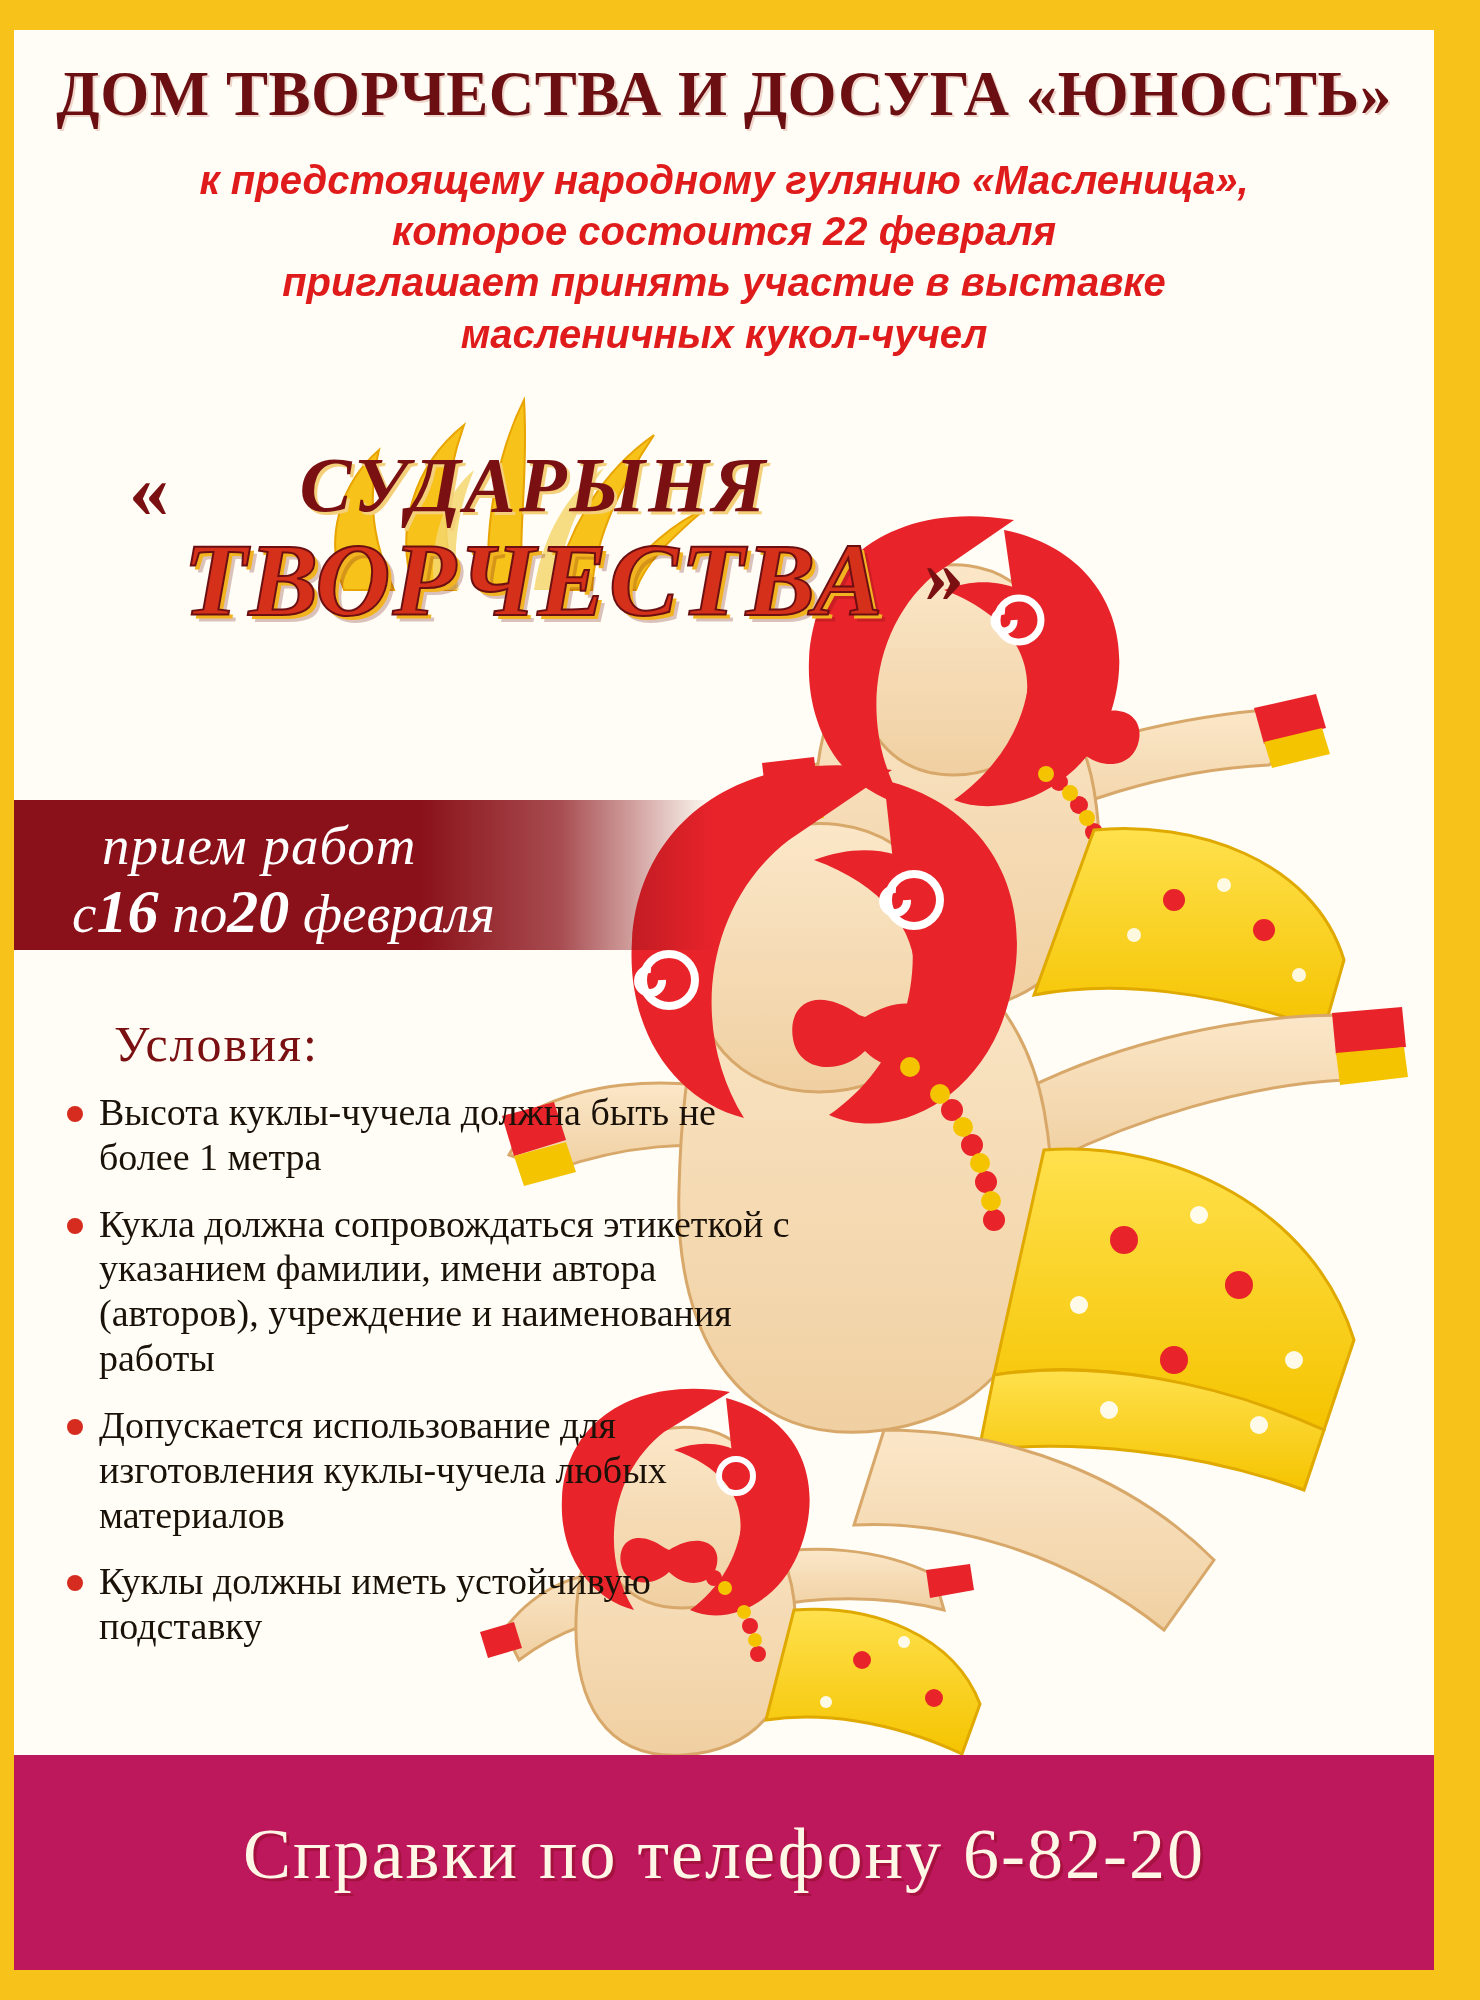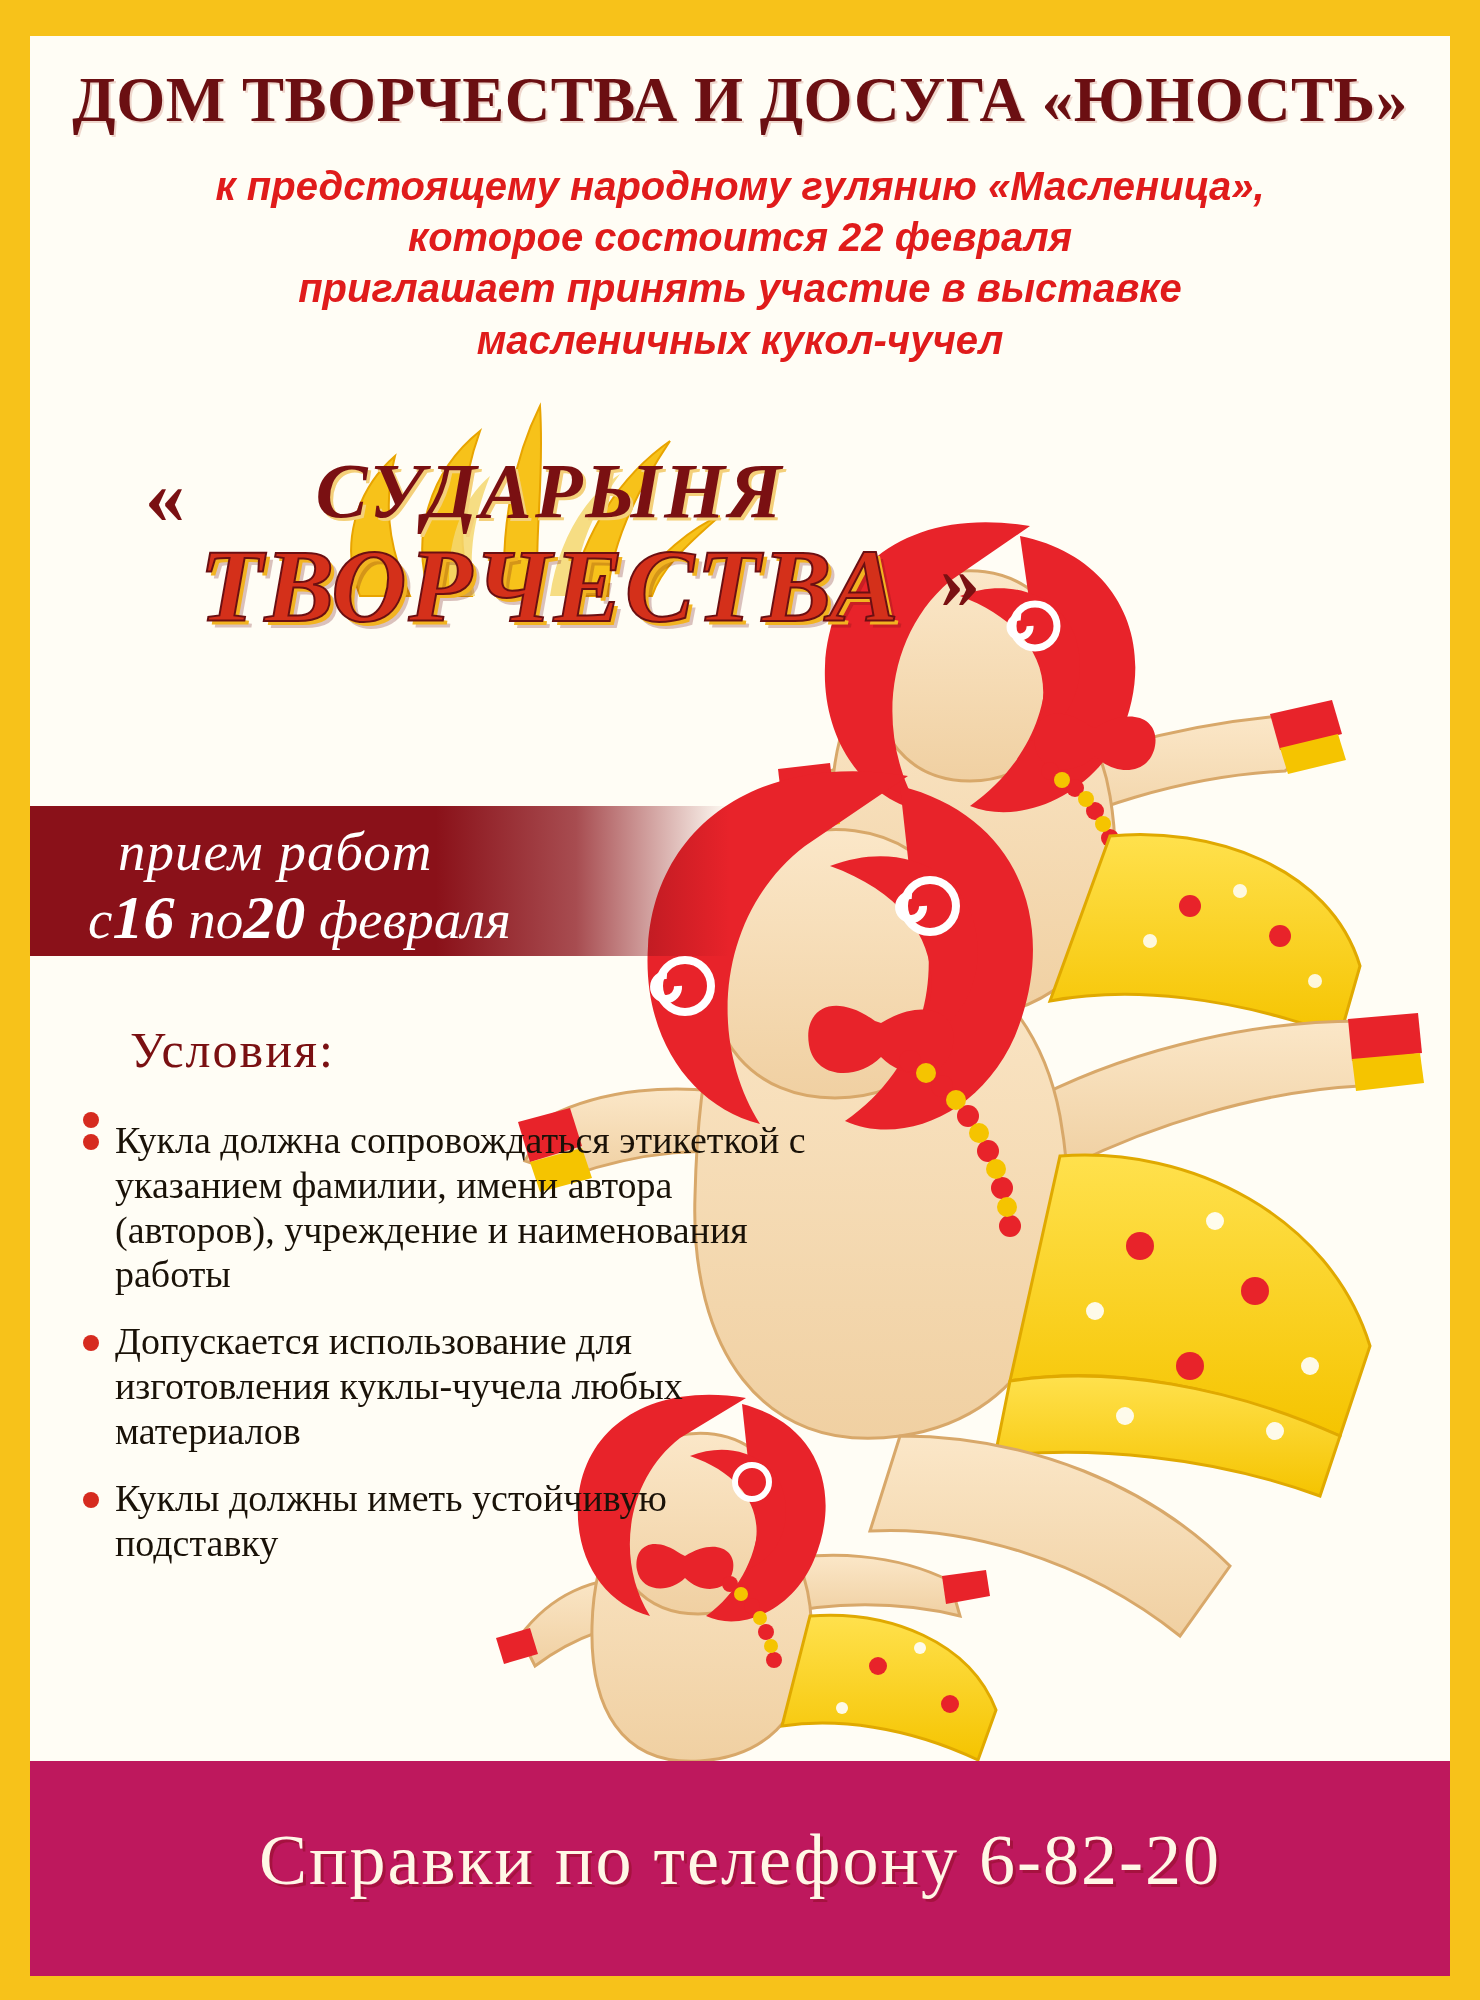--- a/index.html
+++ b/index.html
@@ -18,27 +18,26 @@
   .poster {
     position: relative;
     width: 1480px;
     height: 2000px;
     background: #f7c21a;
     box-sizing: border-box;
     overflow: hidden;
   }
   .poster-inner {
     position: absolute;
-    left: 30px;
+    left: 14px;
     top: 30px;
     width: 1420px;
     height: 1940px;
     background: #fffdf5;
     overflow: hidden;
-    margin-top: 6px;
   }
 
   
   .org-title {
     position: absolute;
     left: 0;
     top: 28px;
     width: 1420px;
     text-align: center;
     font-family: "Liberation Serif", serif;
@@ -416,20 +415,21 @@
         <span>с</span><span class="big">16</span>
         <span>по</span><span class="big">20</span>
         <span>февраля</span>
       </div>
     </div>
 
     <div class="cond-title">Условия:</div>
     <div class="cond-list">
       <div class="cond-item">
         <span class="bullet"></span>
+        <span>Высота куклы-чучела должна быть не более 1 метра</span>
       </div>
       <div class="cond-item">
         <span class="bullet"></span>
         <span>Кукла должна сопровождаться этикеткой с указанием фамилии, имени автора (авторов), учреждение и наименования работы</span>
       </div>
       <div class="cond-item">
         <span class="bullet"></span>
         <span>Допускается использование для изготовления куклы-чучела любых материалов</span>
       </div>
       <div class="cond-item">

